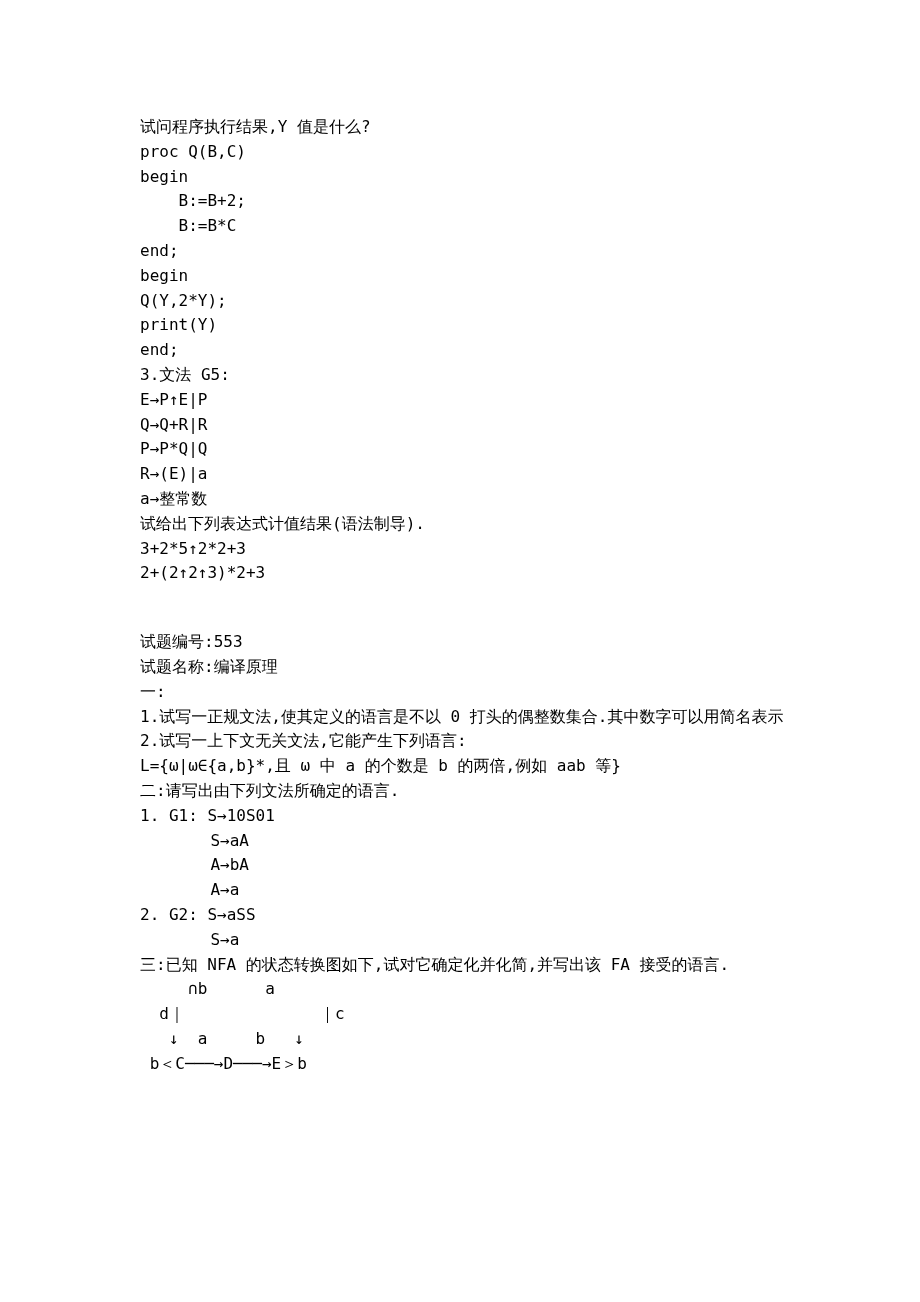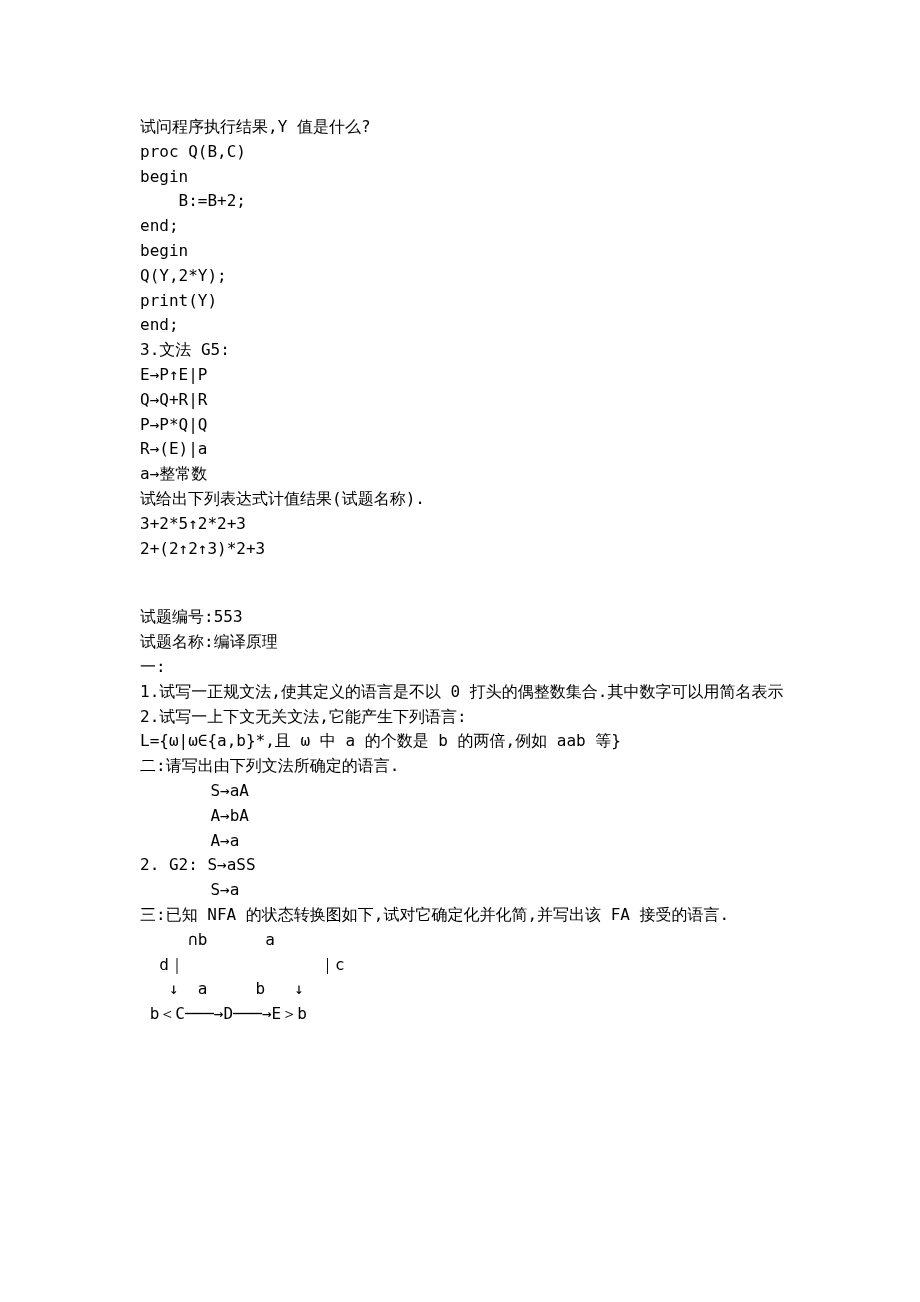--- a/index.html
+++ b/index.html
@@ -26,47 +26,49 @@
 </style>
 </head>
 <body>
 
 <div class="page">
 
   <div class="line">试问程序执行结果,Y 值是什么?</div>
   <div class="line">proc Q(B,C)</div>
   <div class="line">begin</div>
   <div class="line">    B:=B+2;</div>
+  <div class="line">    B:=B*C</div>
   <div class="line">end;</div>
   <div class="line">begin</div>
   <div class="line">Q(Y,2*Y);</div>
   <div class="line">print(Y)</div>
   <div class="line">end;</div>
 
   <div class="line">3.文法 G5:</div>
   <div class="line">E→P↑E|P</div>
   <div class="line">Q→Q+R|R</div>
   <div class="line">P→P*Q|Q</div>
   <div class="line">R→(E)|a</div>
   <div class="line">a→整常数</div>
-  <div class="line">试给出下列表达式计值结果(试题名称).</div>
+  <div class="line">试给出下列表达式计值结果(语法制导).</div>
   <div class="line">3+2*5↑2*2+3</div>
   <div class="line">2+(2↑2↑3)*2+3</div>
 
   <div class="spacer2"></div>
 
   <div class="line">试题编号:553</div>
   <div class="line">试题名称:编译原理</div>
 
   <div class="line">一:</div>
   <div class="line">1.试写一正规文法,使其定义的语言是不以 0 打头的偶整数集合.其中数字可以用简名表示</div>
   <div class="line">2.试写一上下文无关文法,它能产生下列语言:</div>
   <div class="line">L={ω|ω∈{a,b}*,且 ω 中 a 的个数是 b 的两倍,例如 aab 等}</div>
 
   <div class="line">二:请写出由下列文法所确定的语言.</div>
+  <div class="line">1. G1: S→10S01</div>
   <div class="line indent2">S→aA</div>
   <div class="line indent2">A→bA</div>
   <div class="line indent2">A→a</div>
   <div class="line">2. G2: S→aSS</div>
   <div class="line indent2">S→a</div>
 
   <div class="line">三:已知 NFA 的状态转换图如下,试对它确定化并化简,并写出该 FA 接受的语言.</div>
   <div class="line">     ∩b      a</div>
   <div class="line">  d｜              ｜c</div>
   <div class="line">   ↓  a     b   ↓</div>

